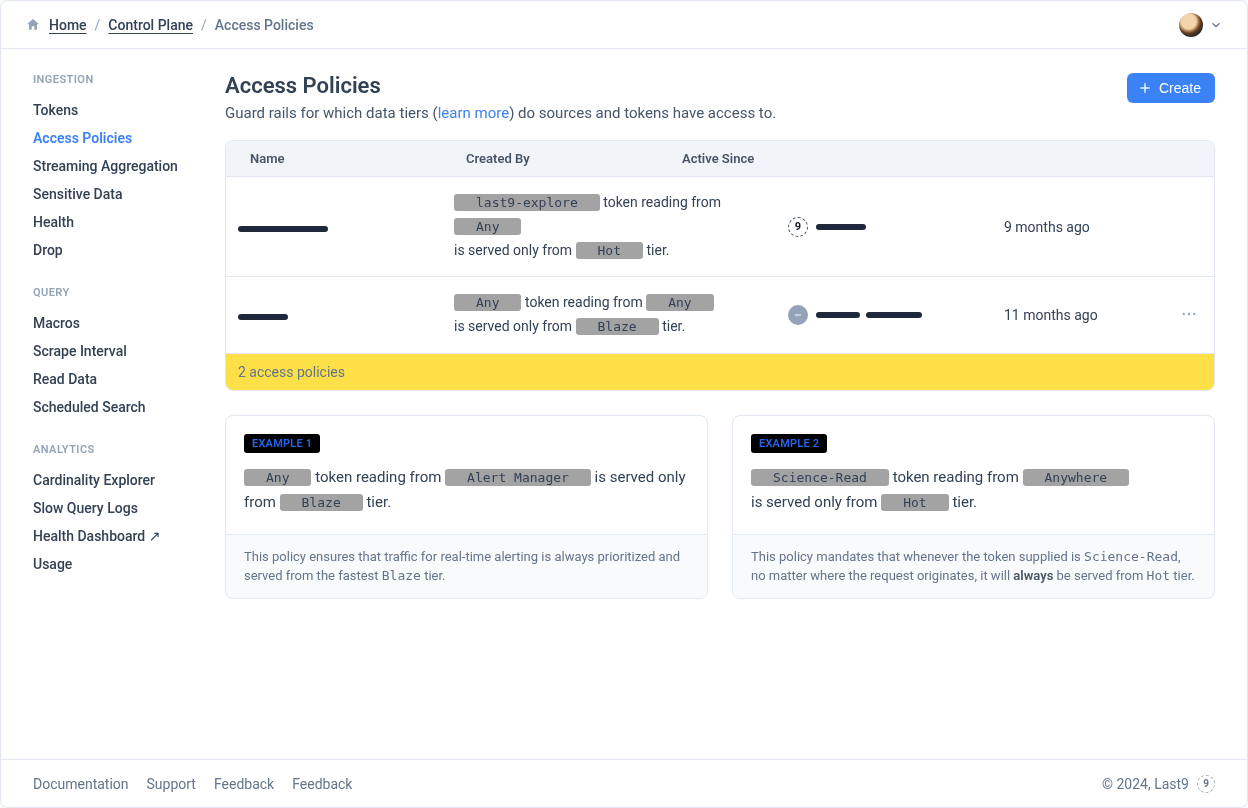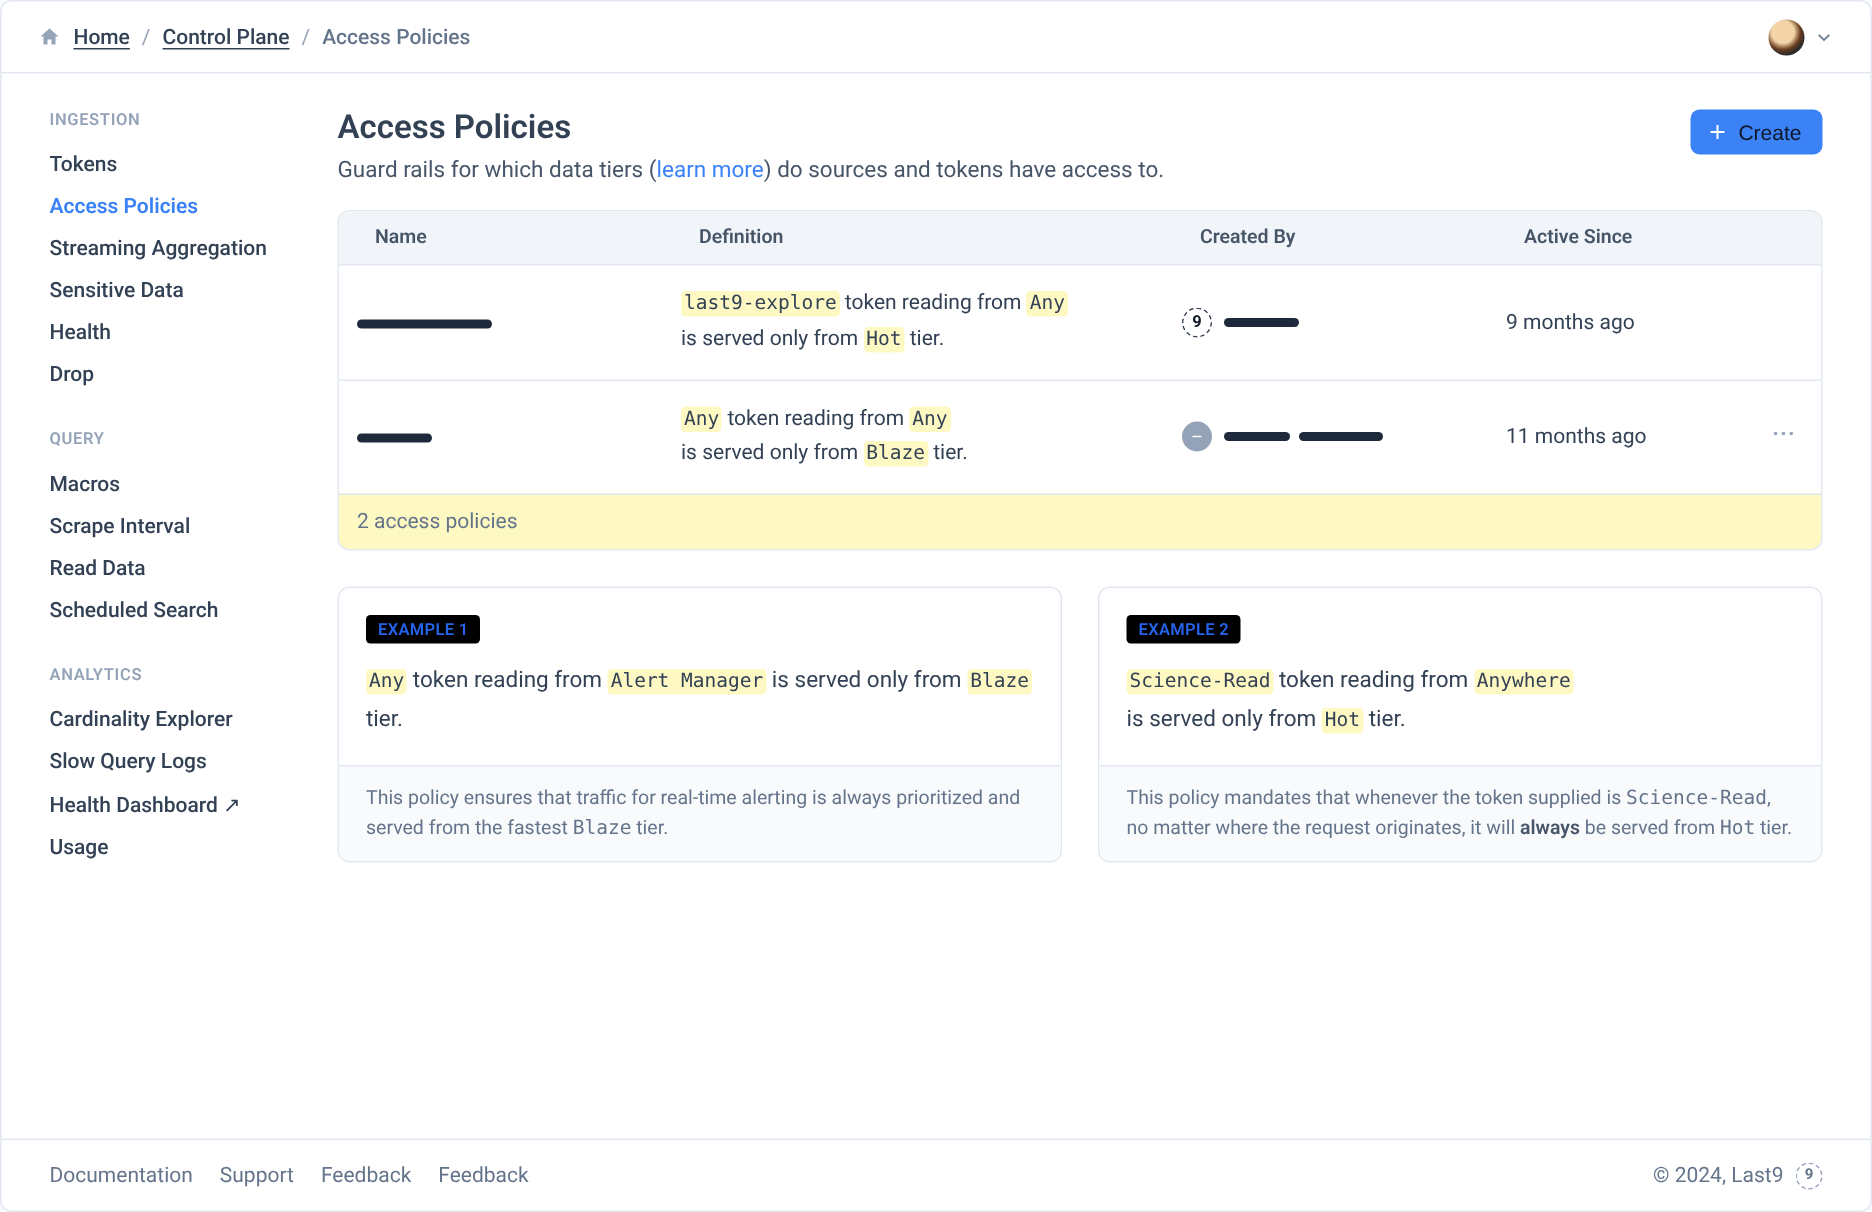--- a/index.html
+++ b/index.html
@@ -97,21 +97,21 @@
       margin-bottom: 6px;
     }
     .page-sub {
       font-size: 15px;
       color: #475569;
     }
     .page-sub a { color: #3b82f6; text-decoration: none; cursor: pointer; }
 
     .btn-primary {
       background: #3b82f6;
-      color: #0f172a;
+      color: #ffffff;
       border: none;
       border-radius: 6px;
       padding: 7px 14px 7px 10px;
       font-size: 14px;
       font-weight: 500;
       display: flex;
       align-items: flex-start;
       gap: 6px;
       cursor: pointer;
     }
@@ -174,30 +174,30 @@
       color: #111827;
     }
     .by-badge.gray {
       background: #94a3b8;
       color: #fff;
     }
     .by-badge.gray svg { width: 12px; height: 12px; }
 
     .tfoot {
       border-top: 1px solid #e2e8f0;
-      background: #fef9c3;
+      background: #fde047;
       padding: 10px 12px;
       color: #64748b;
       font-size: 14px;
     }
 
     .def-line { line-height: 1.7; }
     code.chip, span.chip {
-      background: #fef9c3;
-      padding: 1px 2px;
+      background: #a3a3a3;
+      padding: 1px 22px;
       border-radius: 3px;
       font-family: ui-monospace, SFMono-Regular, Menlo, monospace;
       font-size: 13px;
       color: #334155;
     }
 
     .examples {
       display: flex;
       gap: 24px;
       margin-top: 24px;
@@ -327,21 +327,20 @@
               <line x1="12" y1="5" x2="12" y2="19"></line>
               <line x1="5" y1="12" x2="19" y2="12"></line>
             </svg>
           <span>Create</span>
         </button>
       </div>
 
       <div class="table">
         <div class="thead">
           <div class="col-name">Name</div>
-          <div class="col-def">Definition</div>
           <div class="col-by">Created By</div>
           <div class="col-since">Active Since</div>
           <div class="col-act"></div>
         </div>
         <div id="table-body">
             <div class="trow">
               <div class="col-name"><span class="redact w90"></span></div>
               <div class="col-def">
                 <div class="def-line"><span class="chip">last9-explore</span> token reading from <span class="chip">Any</span></div>
                 <div class="def-line">is served only from <span class="chip">Hot</span> tier.</div>

